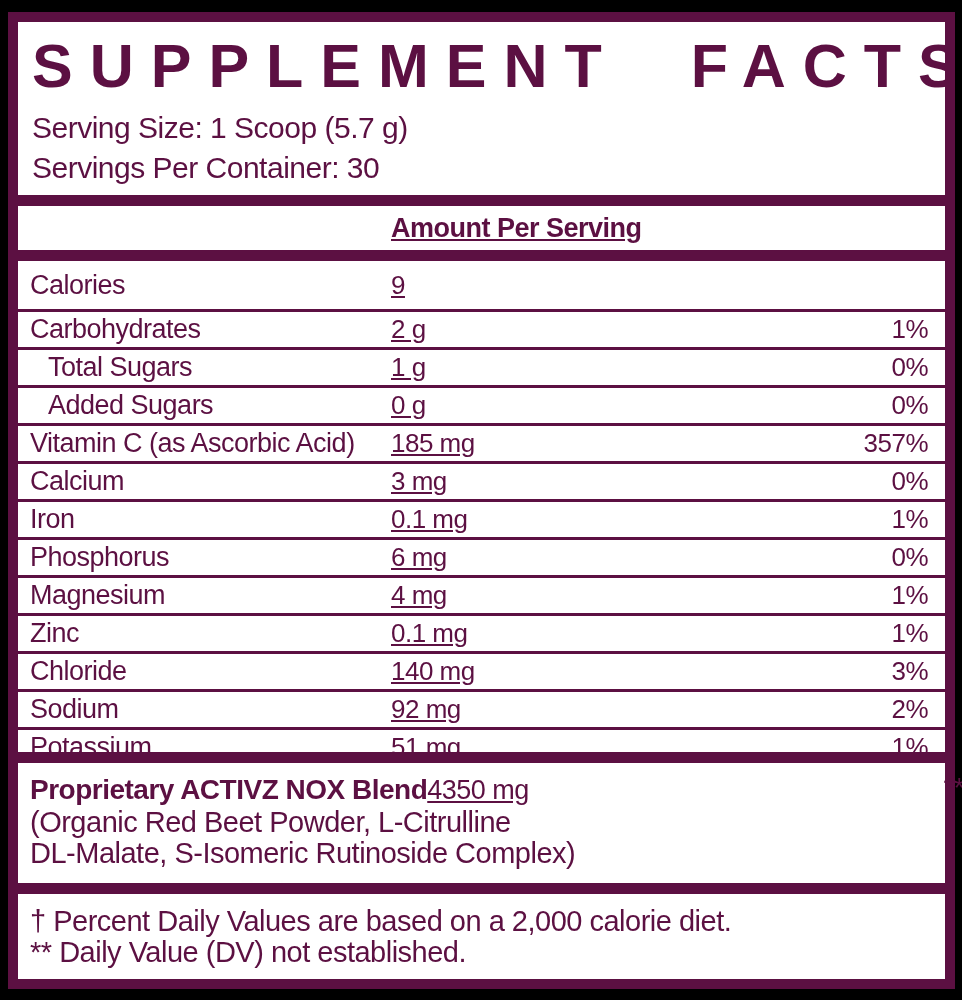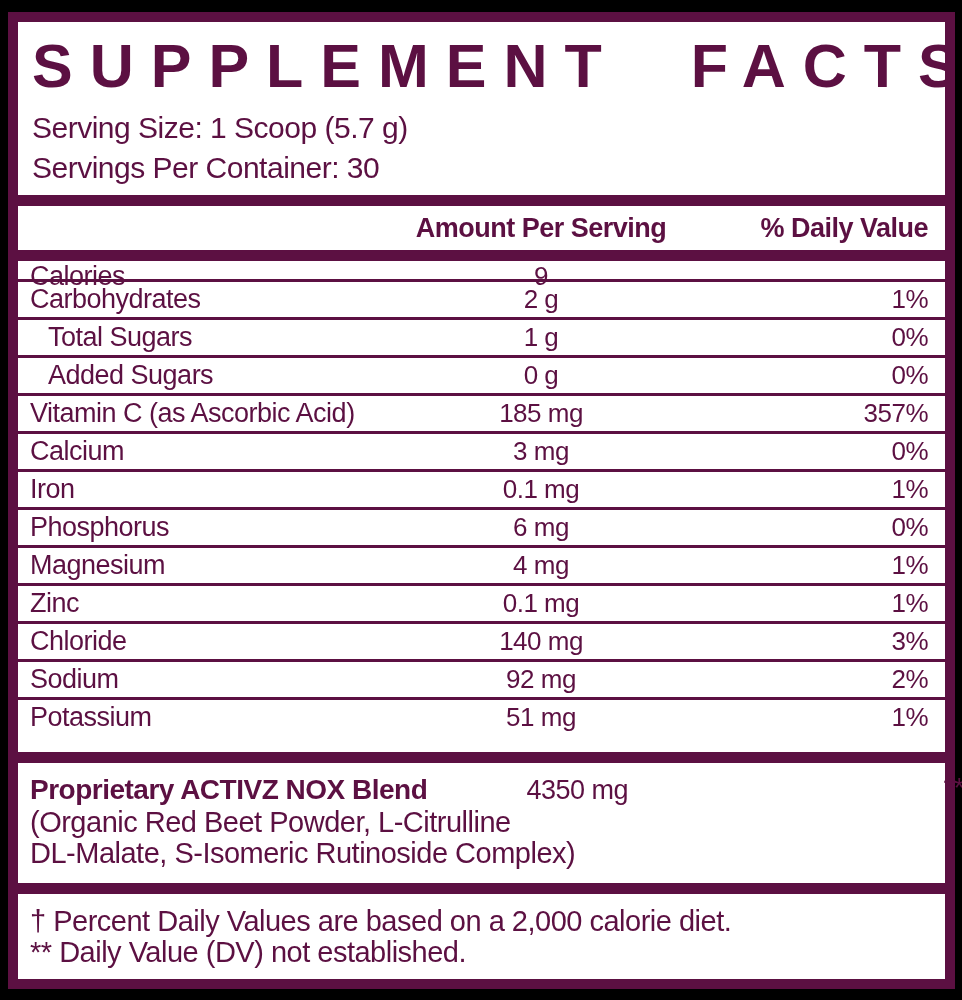--- a/index.html
+++ b/index.html
@@ -55,39 +55,39 @@
     flex:none;
     background:var(--accent);
   }
   
   .grid{
     display:grid;
     grid-template-columns:1fr 300px 254px;
     align-items:center;
   }
   .cell-name{padding-left:12px;white-space:nowrap;}
-  .cell-amount{text-align:center;white-space:nowrap;}
+  .cell-amount{text-align:left;white-space:nowrap;text-decoration:underline;}
   .cell-dv{text-align:right;padding-right:17px;white-space:nowrap;}
   
   .colhead{
     height:44px;
     flex:none;
     font-weight:bold;
     font-size:27px;
     letter-spacing:-0.5px;
   }
   
   .ntable{
     height:491px;
     flex:none;
     display:flex;
     flex-direction:column;
   }
   .nrow{
-    height:18px;
+    height:48px;
     flex:none;
     font-size:27px;
     letter-spacing:-0.5px;
   }
   .nrow + .nrow{border-top:3px solid var(--accent);height:38px;}
   .nrow .cell-amount,.nrow .cell-dv{font-size:26px;}
   .nrow.indent .cell-name{padding-left:30px;}
   
   .blend{
     height:120px;
@@ -124,21 +124,20 @@
     <div class="title">SUPPLEMENT FACTS</div>
     <div class="serving-line first">Serving Size: 1 Scoop (5.7 g)</div>
     <div class="serving-line">Servings Per Container: 30</div>
   </div>
 
   <div class="divider"></div>
 
   <div class="colhead grid">
     <div class="cell-name"></div>
     <div class="cell-amount">Amount Per Serving</div>
-    <div class="cell-dv">% Daily Value</div>
   </div>
 
   <div class="divider"></div>
 
   <div class="ntable">
   <div class="nrow grid">
     <div class="cell-name">Calories</div>
     <div class="cell-amount">9</div>
     <div class="cell-dv"></div>
   </div>

